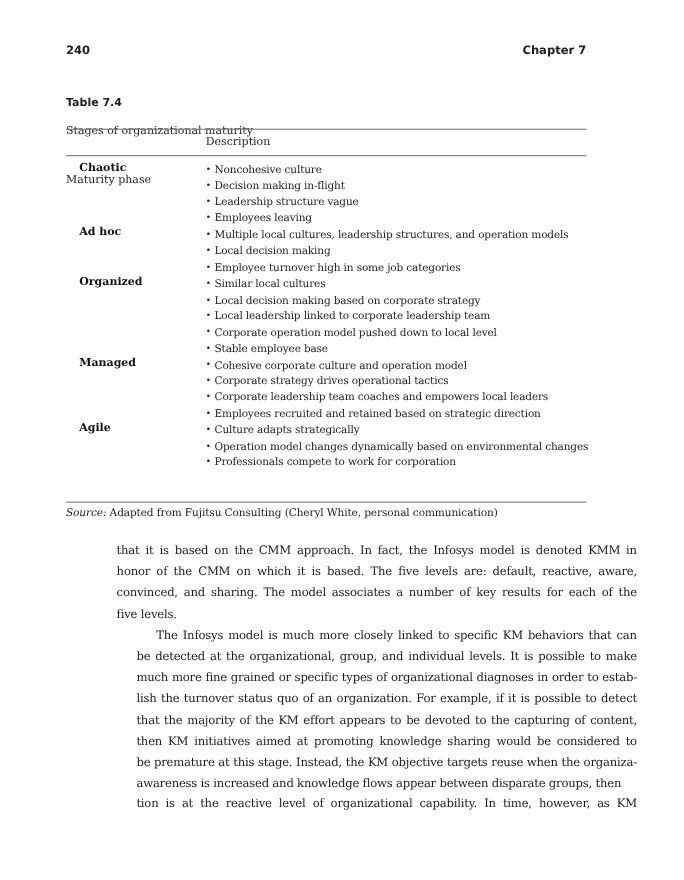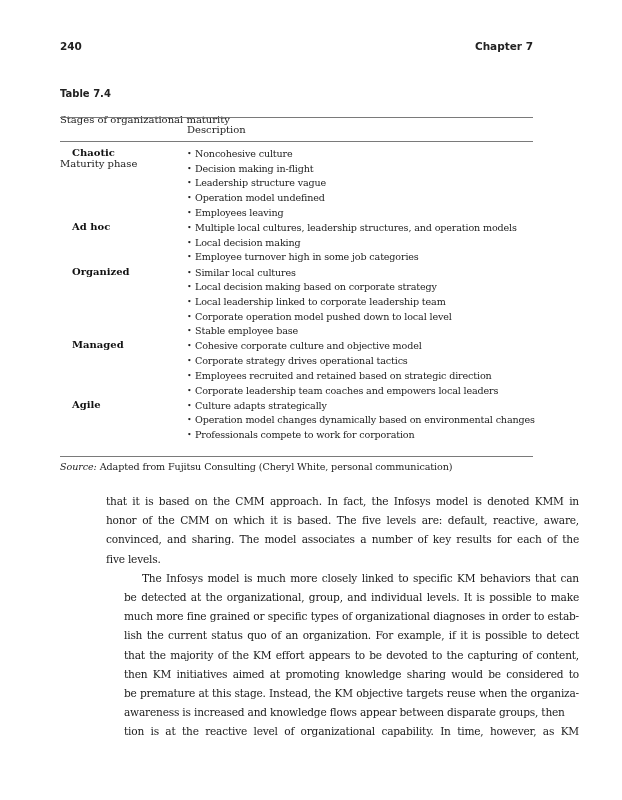--- a/index.html
+++ b/index.html
@@ -57,21 +57,20 @@
   <div class="col-head c2">Description</div>
   <div class="rule r2"></div>
 
   <div class="rows" id="table-rows">
       <div class="row">
         <div class="phase">Chaotic</div>
         <ul class="items">
           <li><span class="bullet">•</span><span>Noncohesive culture</span></li>
           <li><span class="bullet">•</span><span>Decision making in-flight</span></li>
           <li><span class="bullet">•</span><span>Leadership structure vague</span></li>
-          <li><span class="bullet">•</span><span>Operation model undefined</span></li>
           <li><span class="bullet">•</span><span>Employees leaving</span></li>
         </ul>
       </div>
       <div class="row">
         <div class="phase">Ad hoc</div>
         <ul class="items">
           <li><span class="bullet">•</span><span>Multiple local cultures, leadership structures, and operation models</span></li>
           <li><span class="bullet">•</span><span>Local decision making</span></li>
           <li><span class="bullet">•</span><span>Employee turnover high in some job categories</span></li>
         </ul>
@@ -82,24 +81,24 @@
           <li><span class="bullet">•</span><span>Similar local cultures</span></li>
           <li><span class="bullet">•</span><span>Local decision making based on corporate strategy</span></li>
           <li><span class="bullet">•</span><span>Local leadership linked to corporate leadership team</span></li>
           <li><span class="bullet">•</span><span>Corporate operation model pushed down to local level</span></li>
           <li><span class="bullet">•</span><span>Stable employee base</span></li>
         </ul>
       </div>
       <div class="row">
         <div class="phase">Managed</div>
         <ul class="items">
-          <li><span class="bullet">•</span><span>Cohesive corporate culture and objective model</span></li>
+          <li><span class="bullet">•</span><span>Cohesive corporate culture and operation model</span></li>
           <li><span class="bullet">•</span><span>Corporate strategy drives operational tactics</span></li>
+          <li><span class="bullet">•</span><span>Corporate leadership team coaches and empowers local leaders</span></li>
           <li><span class="bullet">•</span><span>Employees recruited and retained based on strategic direction</span></li>
-          <li><span class="bullet">•</span><span>Corporate leadership team coaches and empowers local leaders</span></li>
         </ul>
       </div>
       <div class="row">
         <div class="phase">Agile</div>
         <ul class="items">
           <li><span class="bullet">•</span><span>Culture adapts strategically</span></li>
           <li><span class="bullet">•</span><span>Operation model changes dynamically based on environmental changes</span></li>
           <li><span class="bullet">•</span><span>Professionals compete to work for corporation</span></li>
         </ul>
       </div>
@@ -113,21 +112,21 @@
       <p>
         <span class="line">that it is based on the CMM approach. In fact, the Infosys model is denoted KMM in</span>
         <span class="line">honor of the CMM on which it is based. The five levels are: default, reactive, aware,</span>
         <span class="line">convinced, and sharing. The model associates a number of key results for each of the</span>
         <span class="line last">five levels.</span>
       </p>
       <p class="indent">
         <span class="line" style="padding-left: 18px;">The Infosys model is much more closely linked to specific KM behaviors that can</span>
         <span class="line">be detected at the organizational, group, and individual levels. It is possible to make</span>
         <span class="line">much more fine grained or specific types of organizational diagnoses in order to estab-</span>
-        <span class="line">lish the current status quo of an organization. For example, if it is possible to detect</span>
+        <span class="line">lish the turnover status quo of an organization. For example, if it is possible to detect</span>
         <span class="line">that the majority of the KM effort appears to be devoted to the capturing of content,</span>
         <span class="line">then KM initiatives aimed at promoting knowledge sharing would be considered to</span>
         <span class="line">be premature at this stage. Instead, the KM objective targets reuse when the organiza-</span>
         <span class="line last">awareness is increased and knowledge flows appear between disparate groups, then</span>
         <span class="line">tion is at the reactive level of organizational capability. In time, however, as KM</span>
       </p>
     </div>
 </div>
 
 </body></html>

